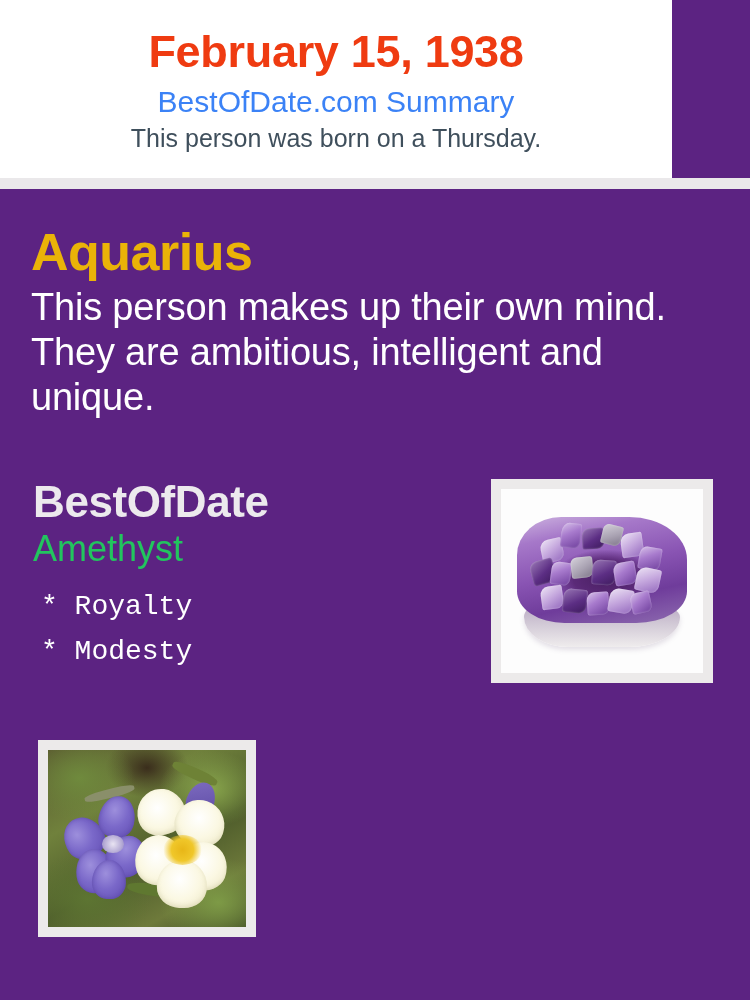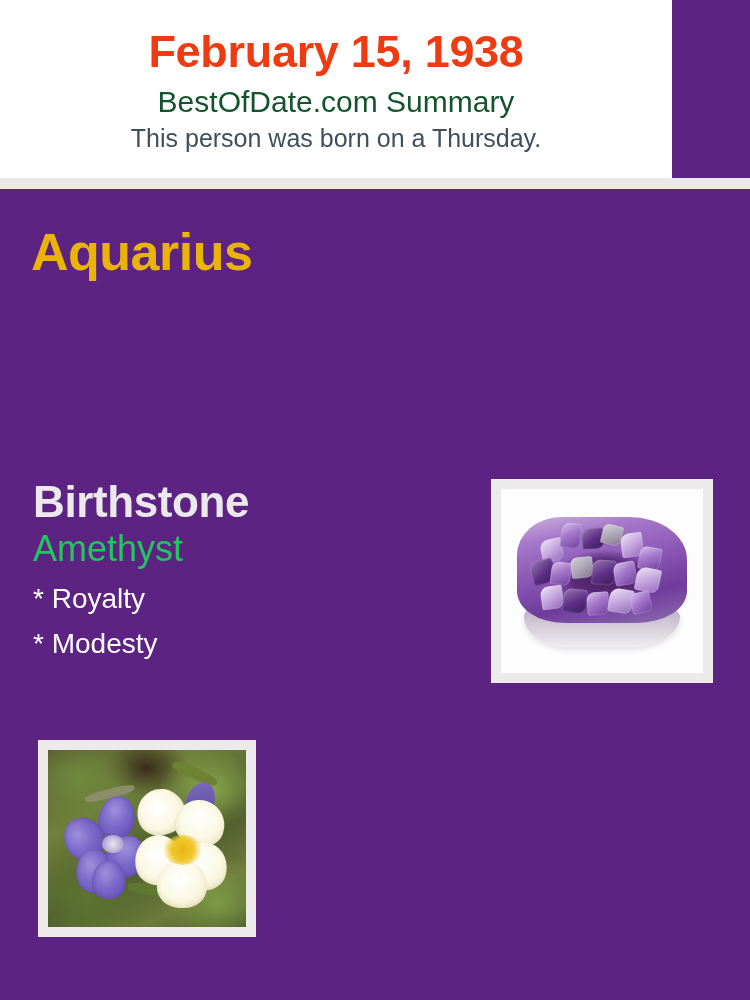--- a/index.html
+++ b/index.html
@@ -39,21 +39,21 @@
     line-height: 52px;
     color: #ef3b11;
     letter-spacing: -0.3px;
   }
   .header-site {
     margin: 0;
     padding-top: 6px;
     font-size: 30px;
     font-weight: normal;
     line-height: 36px;
-    color: #14532d;
+    color: #3b82f6;
   }
   .header-weekday {
     margin: 0;
     padding-top: 3px;
     font-size: 25px;
     font-weight: normal;
     line-height: 30px;
     color: #3f4f5c;
   }
   .header-divider {
@@ -115,23 +115,24 @@
   }
   .section-name {
     margin: 0;
     padding-top: 1px;
     font-size: 36px;
     font-weight: normal;
     line-height: 42px;
     color: #22c55e;
   }
   .trait-list {
-    margin: 0;
+    margin: 8px;
     padding: 6px 0 0 0;
     list-style: none;
+    font-family: Liberation Mono, monospace;
   }
   .trait-item {
     font-size: 28px;
     font-weight: normal;
     line-height: 45px;
     color: #ffffff;
     white-space: pre;
   }
 
   
@@ -287,24 +288,25 @@
     <h1 class="header-date">February 15, 1938</h1>
     <div class="header-site">BestOfDate.com Summary</div>
     <div class="header-weekday">This person was born on a Thursday.</div>
   </div>
   <div class="header-divider"></div>
 
   <div class="body-panel">
 
     <div class="zodiac">
       <h2 class="zodiac-title">Aquarius</h2>
+      <p class="zodiac-desc">This person makes up their own mind. They are ambitious, intelligent and unique.</p>
     </div>
 
     <div class="birthstone">
-      <h2 class="section-title">Birthstone</h2>
+      <h2 class="section-title">BestOfDate</h2>
       <div class="section-name">Amethyst</div>
       <ul class="trait-list">
         <li class="trait-item">* Royalty</li>
         <li class="trait-item">* Modesty</li>
       </ul>
     </div>
 
   </div>
 
   <div class="photo-frame frame-amethyst">

